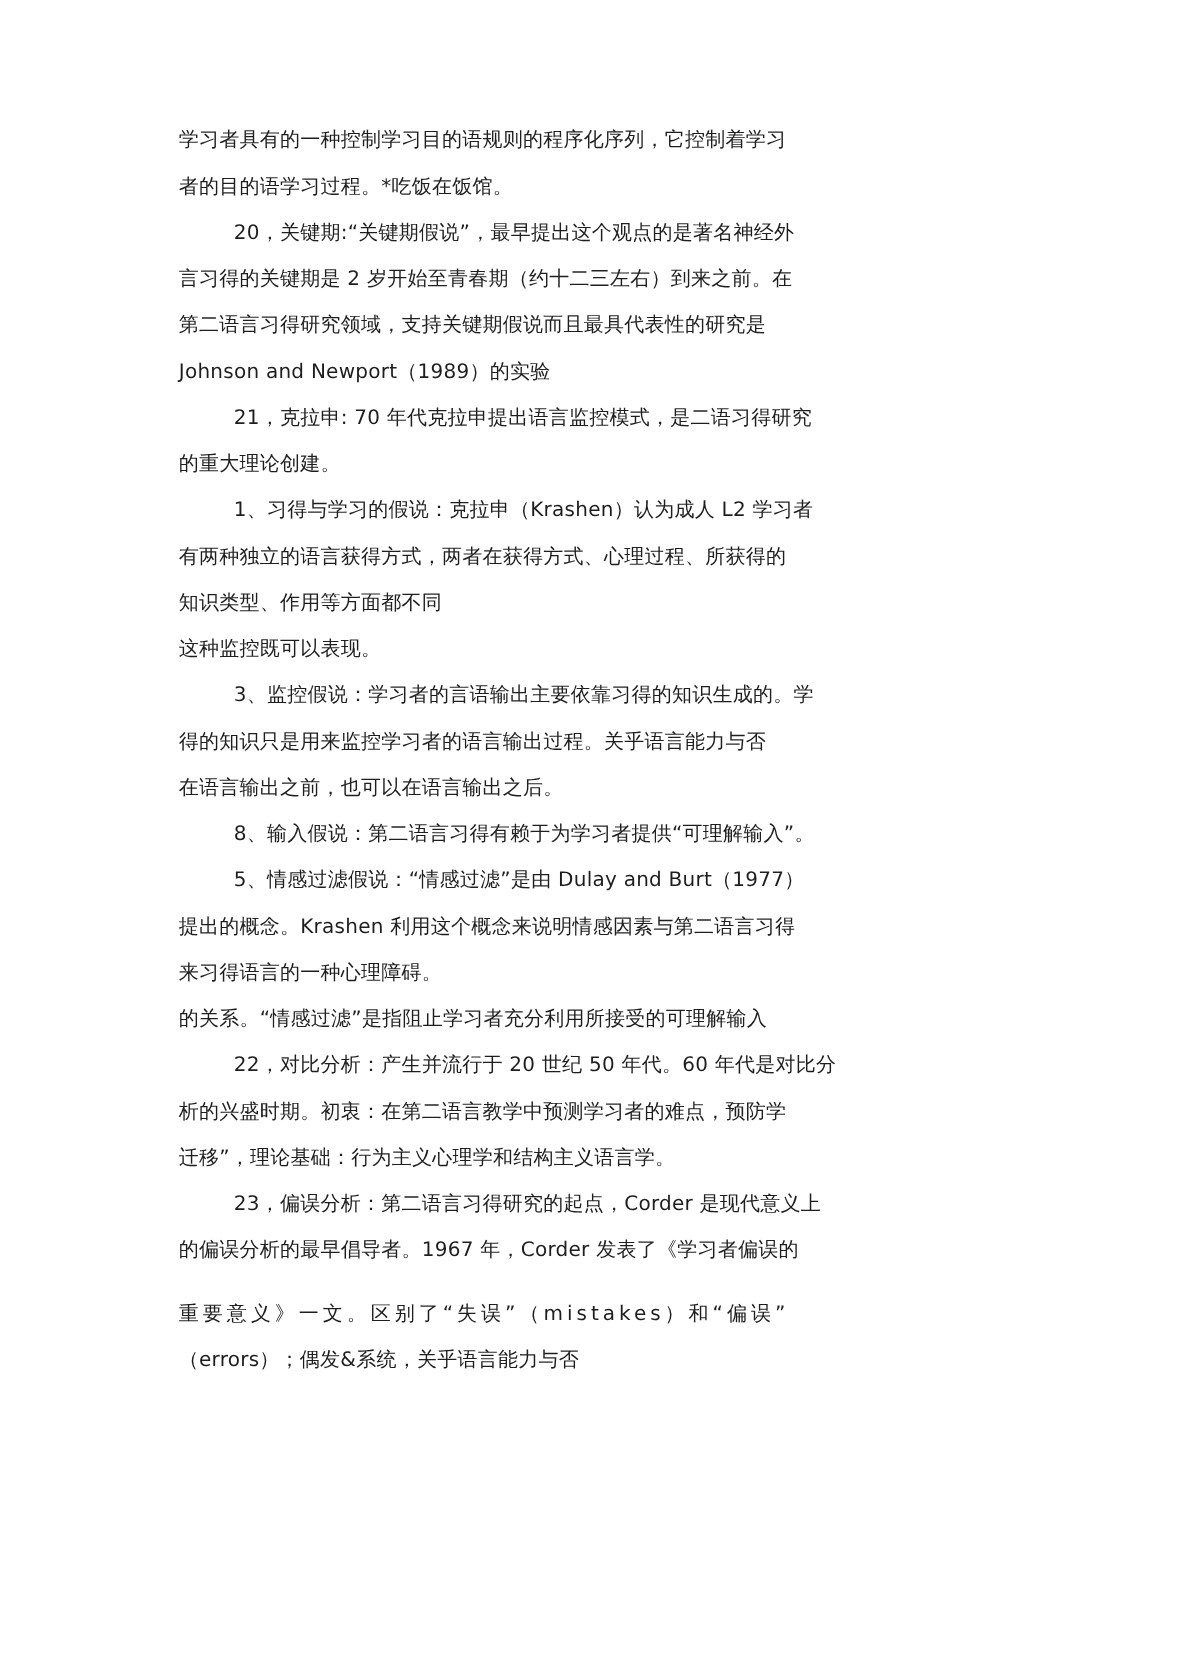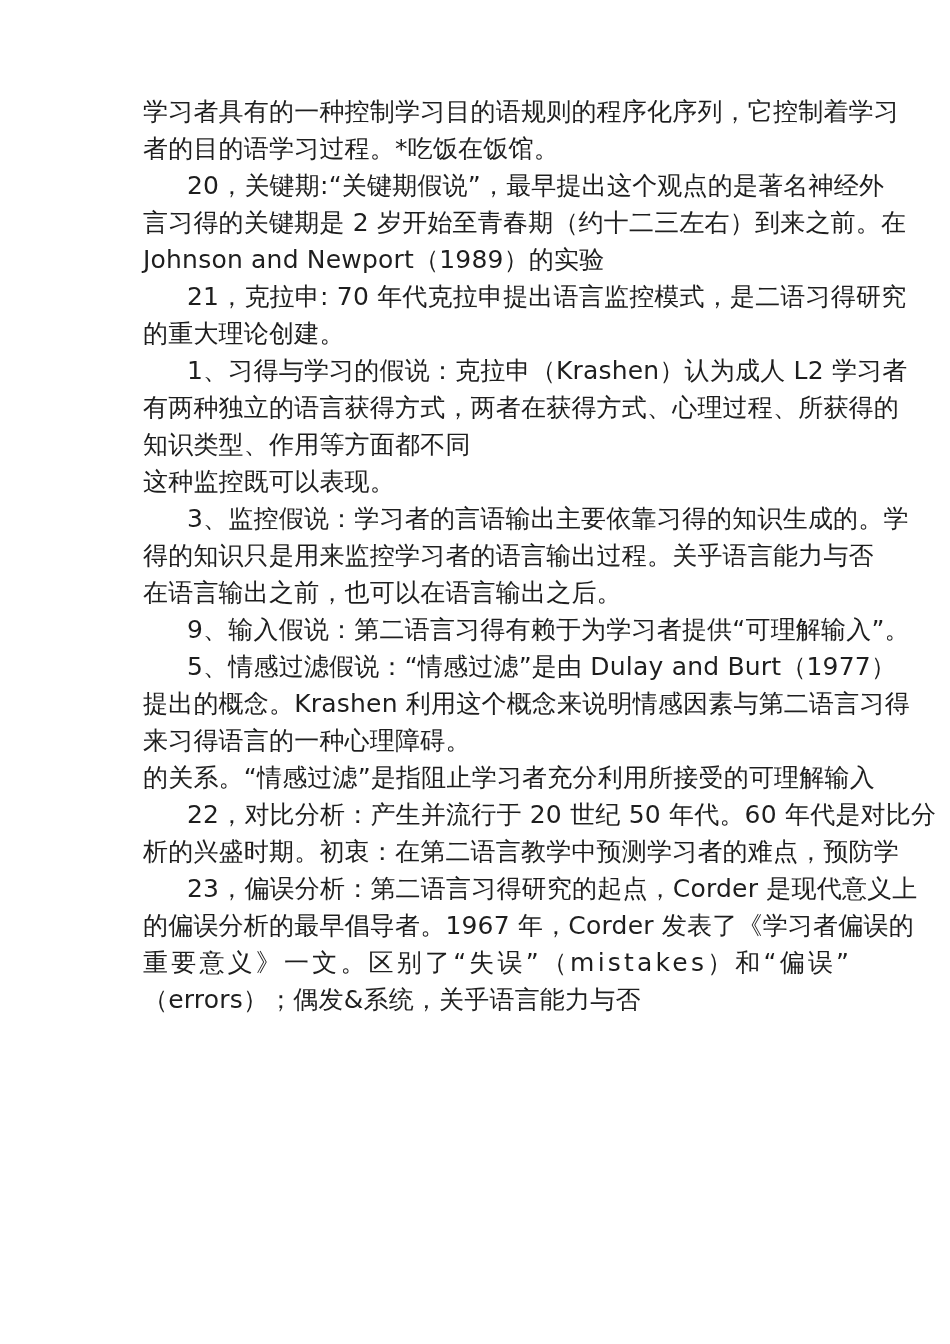--- a/index.html
+++ b/index.html
@@ -17,54 +17,56 @@
     }
     .page {
       position: absolute;
       left: 143px;
       top: 93px;
       width: 670px;
     }
     .line {
       height: 37px;
       line-height: 37px;
-      font-size: 25px;
+      font-size: 16px;
       white-space: nowrap;
       letter-spacing: 0.2px;
     }
     .indent {
       padding-left: 44px;
-      text-align: right;
     }
     .justify-wide {
       letter-spacing: 3.2px;
+      margin-top: 14px;
     }
   </style>
 </head>
 <body>
 
 <div class="page">
   <div class="line">学习者具有的一种控制学习目的语规则的程序化序列，它控制着学习</div>
   <div class="line">者的目的语学习过程。*吃饭在饭馆。</div>
   <div class="line indent">20，关键期:“关键期假说”，最早提出这个观点的是著名神经外</div>
   <div class="line">言习得的关键期是 2 岁开始至青春期（约十二三左右）到来之前。在</div>
+  <div class="line">第二语言习得研究领域，支持关键期假说而且最具代表性的研究是</div>
   <div class="line">Johnson and Newport（1989）的实验</div>
   <div class="line indent">21，克拉申: 70 年代克拉申提出语言监控模式，是二语习得研究</div>
   <div class="line">的重大理论创建。</div>
   <div class="line indent">1、习得与学习的假说：克拉申（Krashen）认为成人 L2 学习者</div>
   <div class="line">有两种独立的语言获得方式，两者在获得方式、心理过程、所获得的</div>
   <div class="line">知识类型、作用等方面都不同</div>
   <div class="line">这种监控既可以表现。</div>
   <div class="line indent">3、监控假说：学习者的言语输出主要依靠习得的知识生成的。学</div>
   <div class="line">得的知识只是用来监控学习者的语言输出过程。关乎语言能力与否</div>
   <div class="line">在语言输出之前，也可以在语言输出之后。</div>
-  <div class="line indent">9、输入假说：第二语言习得有赖于为学习者提供“可理解输入”。</div>
+  <div class="line indent">8、输入假说：第二语言习得有赖于为学习者提供“可理解输入”。</div>
   <div class="line indent">5、情感过滤假说：“情感过滤”是由 Dulay and Burt（1977）</div>
   <div class="line">提出的概念。Krashen 利用这个概念来说明情感因素与第二语言习得</div>
   <div class="line">来习得语言的一种心理障碍。</div>
   <div class="line">的关系。“情感过滤”是指阻止学习者充分利用所接受的可理解输入</div>
   <div class="line indent">22，对比分析：产生并流行于 20 世纪 50 年代。60 年代是对比分</div>
   <div class="line">析的兴盛时期。初衷：在第二语言教学中预测学习者的难点，预防学</div>
+  <div class="line">迁移”，理论基础：行为主义心理学和结构主义语言学。</div>
   <div class="line indent">23，偏误分析：第二语言习得研究的起点，Corder 是现代意义上</div>
   <div class="line">的偏误分析的最早倡导者。1967 年，Corder 发表了《学习者偏误的</div>
   <div class="line justify-wide">重要意义》一文。区别了“失误”（mistakes）和“偏误”</div>
   <div class="line">（errors）；偶发&amp;系统，关乎语言能力与否</div>
 </div>
 
 </body></html>

